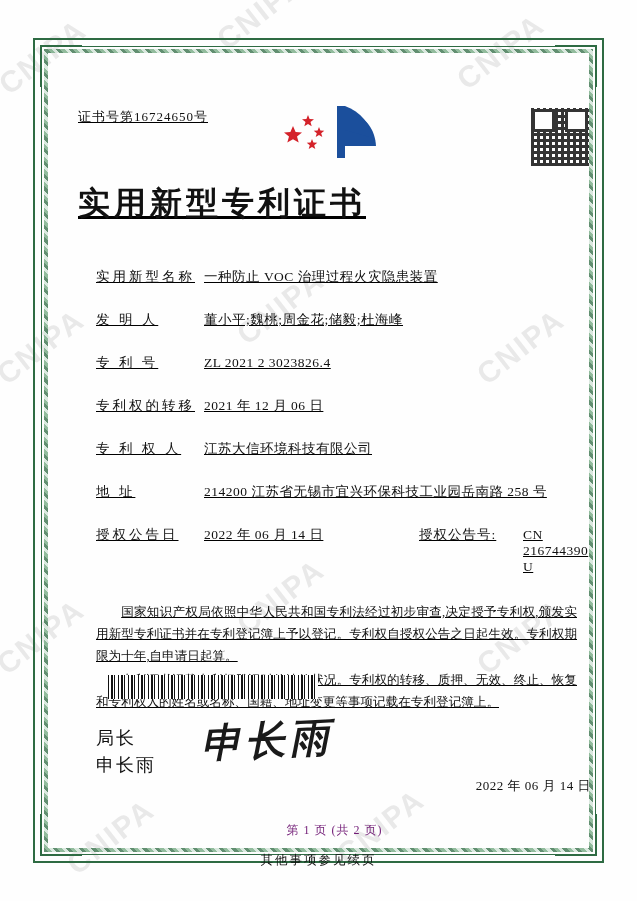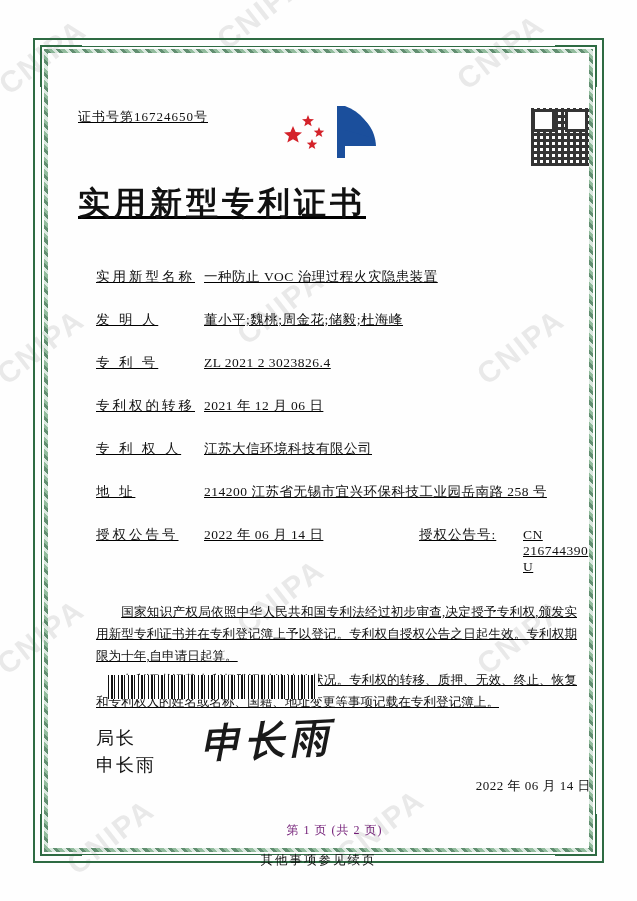--- a/index.html
+++ b/index.html
@@ -332,21 +332,21 @@
         <div class="label">专 利 权 人</div>
         <div class="value">江苏大信环境科技有限公司</div>
       </div>
 
       <div class="row">
         <div class="label">地 址</div>
         <div class="value">214200 江苏省无锡市宜兴环保科技工业园岳南路 258 号</div>
       </div>
 
       <div class="row split">
-        <div class="label">授权公告号</div>
+        <div class="label">授权公告日</div>
         <div class="value">2022 年 06 月 14 日</div>
         <div class="label2">授权公告号:</div>
         <div class="value2">CN 216744390 U</div>
       </div>
 
     </div>
 
     <div class="paras">
       <p>国家知识产权局依照中华人民共和国专利法经过初步审查,决定授予专利权,颁发实用新型专利证书并在专利登记簿上予以登记。专利权自授权公告之日起生效。专利权期限为十年,自申请日起算。</p>
       <p>专利证书记载专利权登记时的法律状况。专利权的转移、质押、无效、终止、恢复和专利权人的姓名或名称、国籍、地址变更等事项记载在专利登记簿上。</p>

